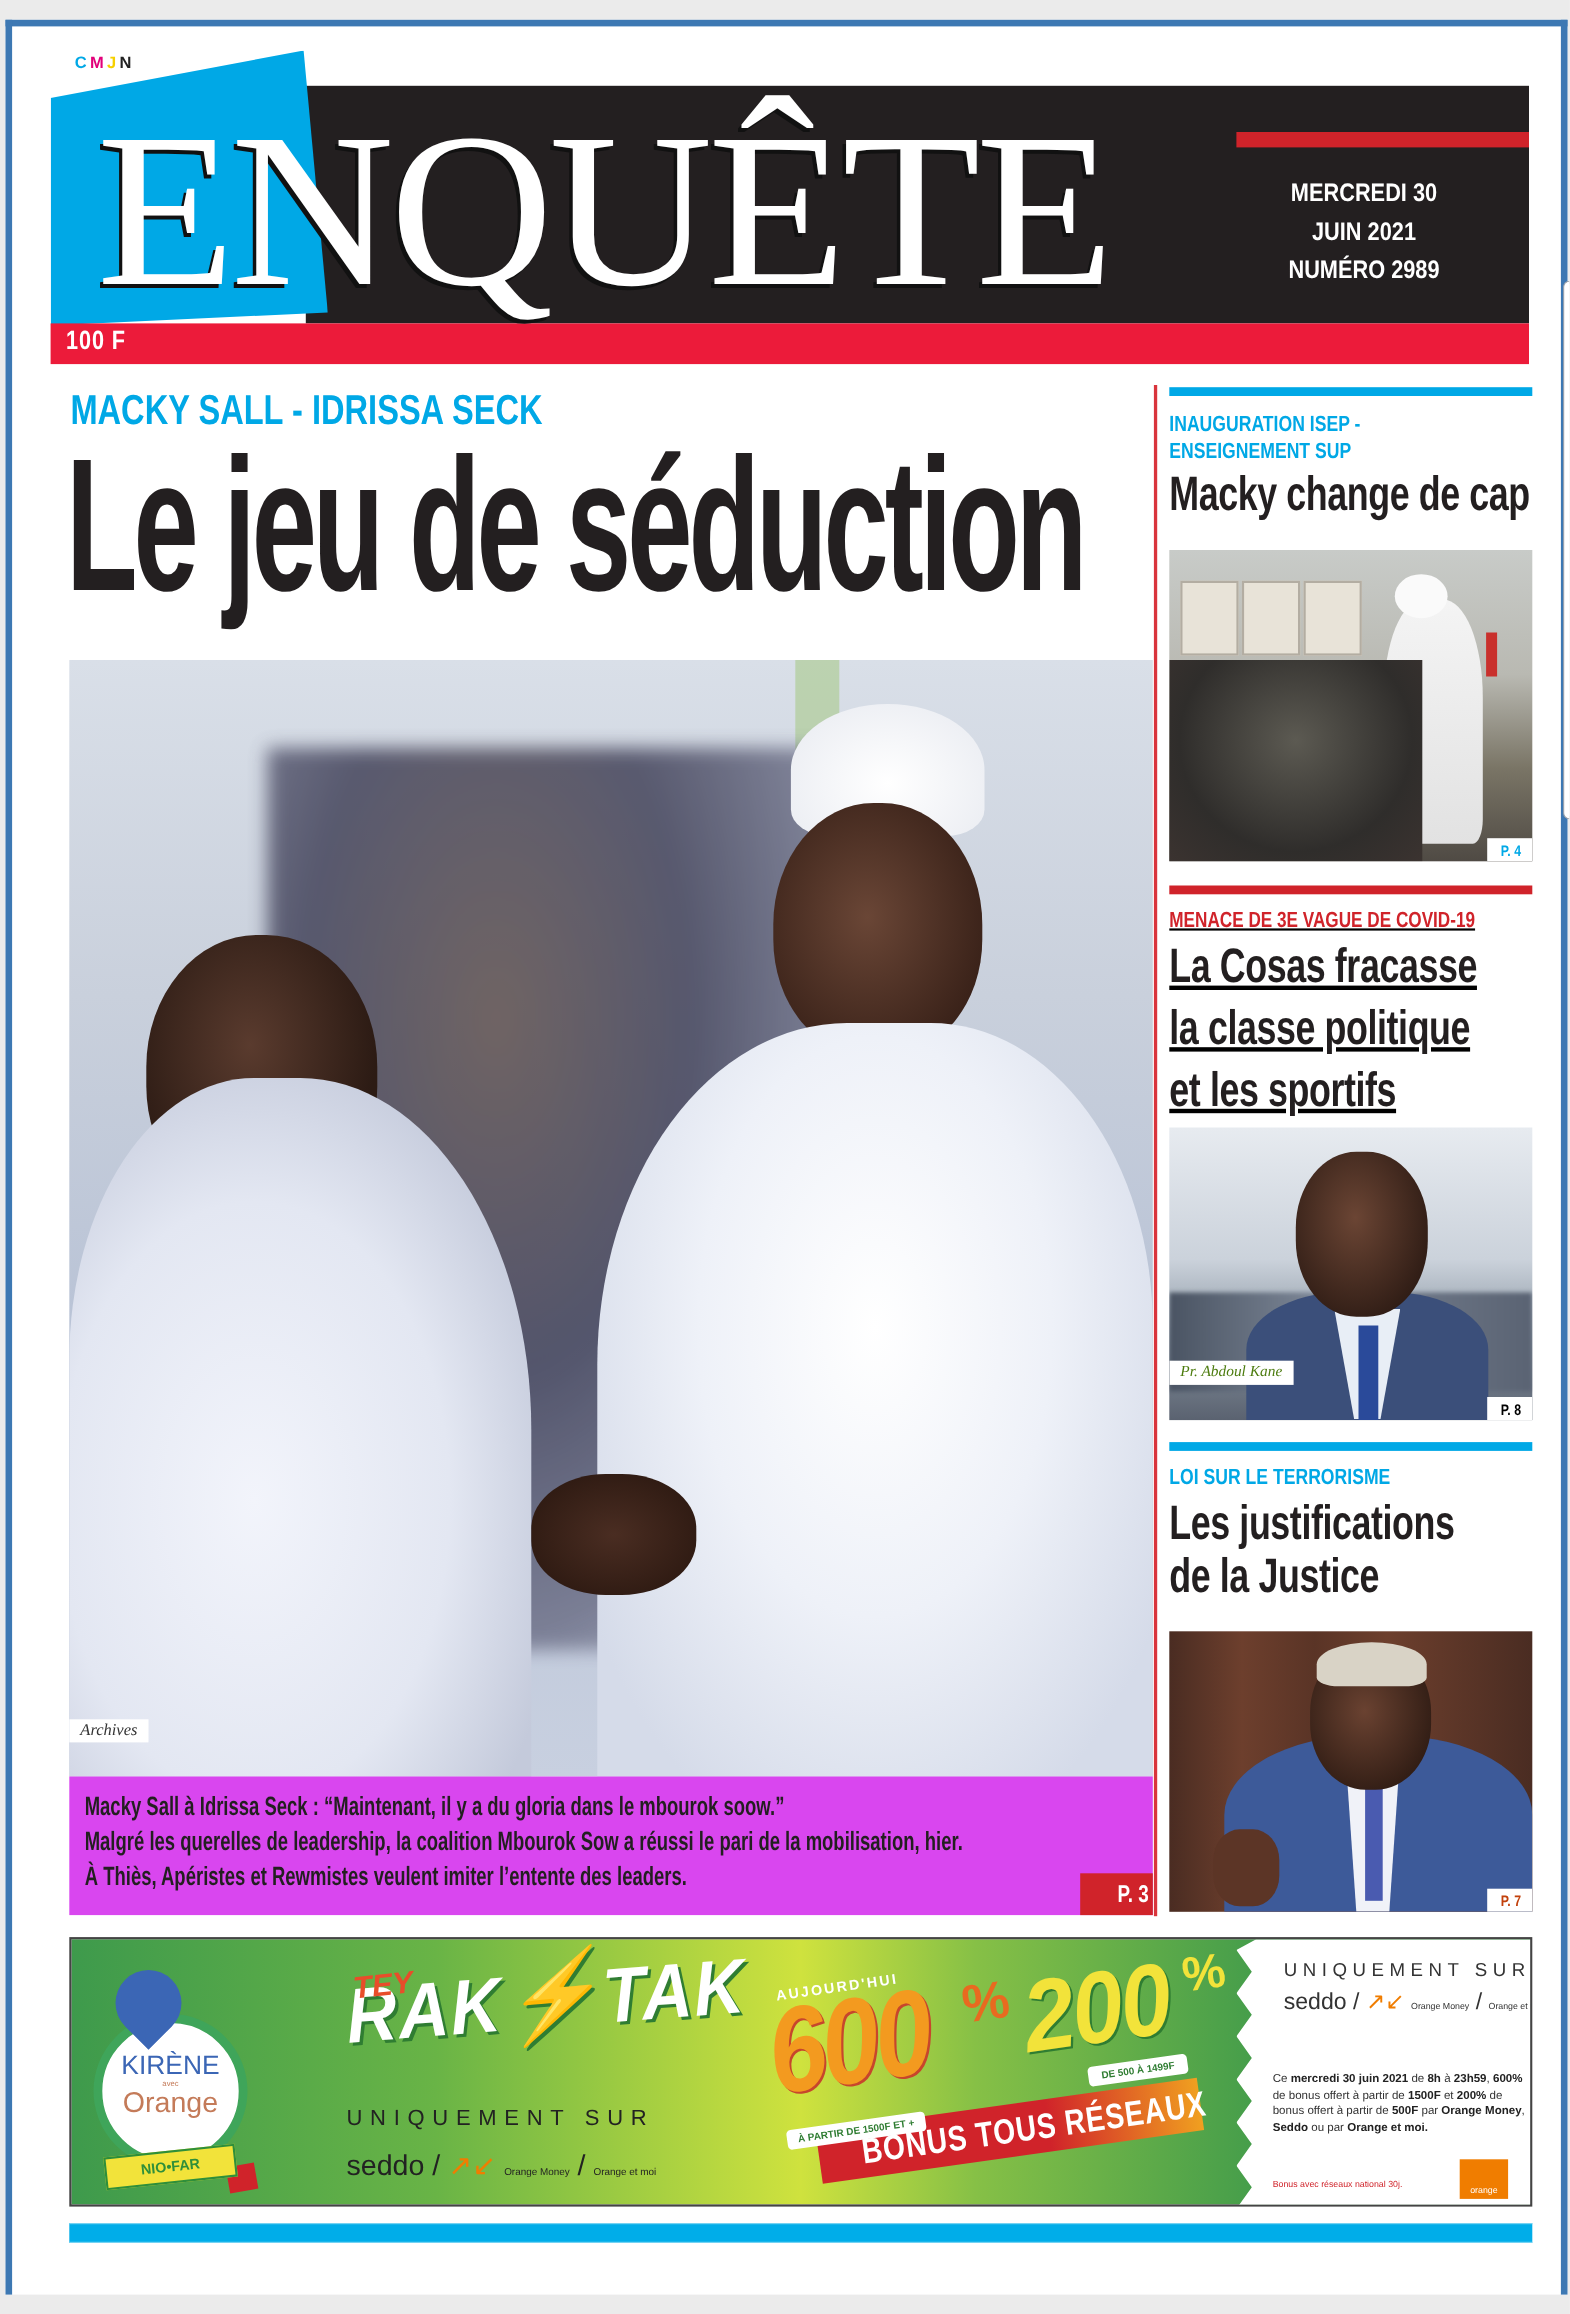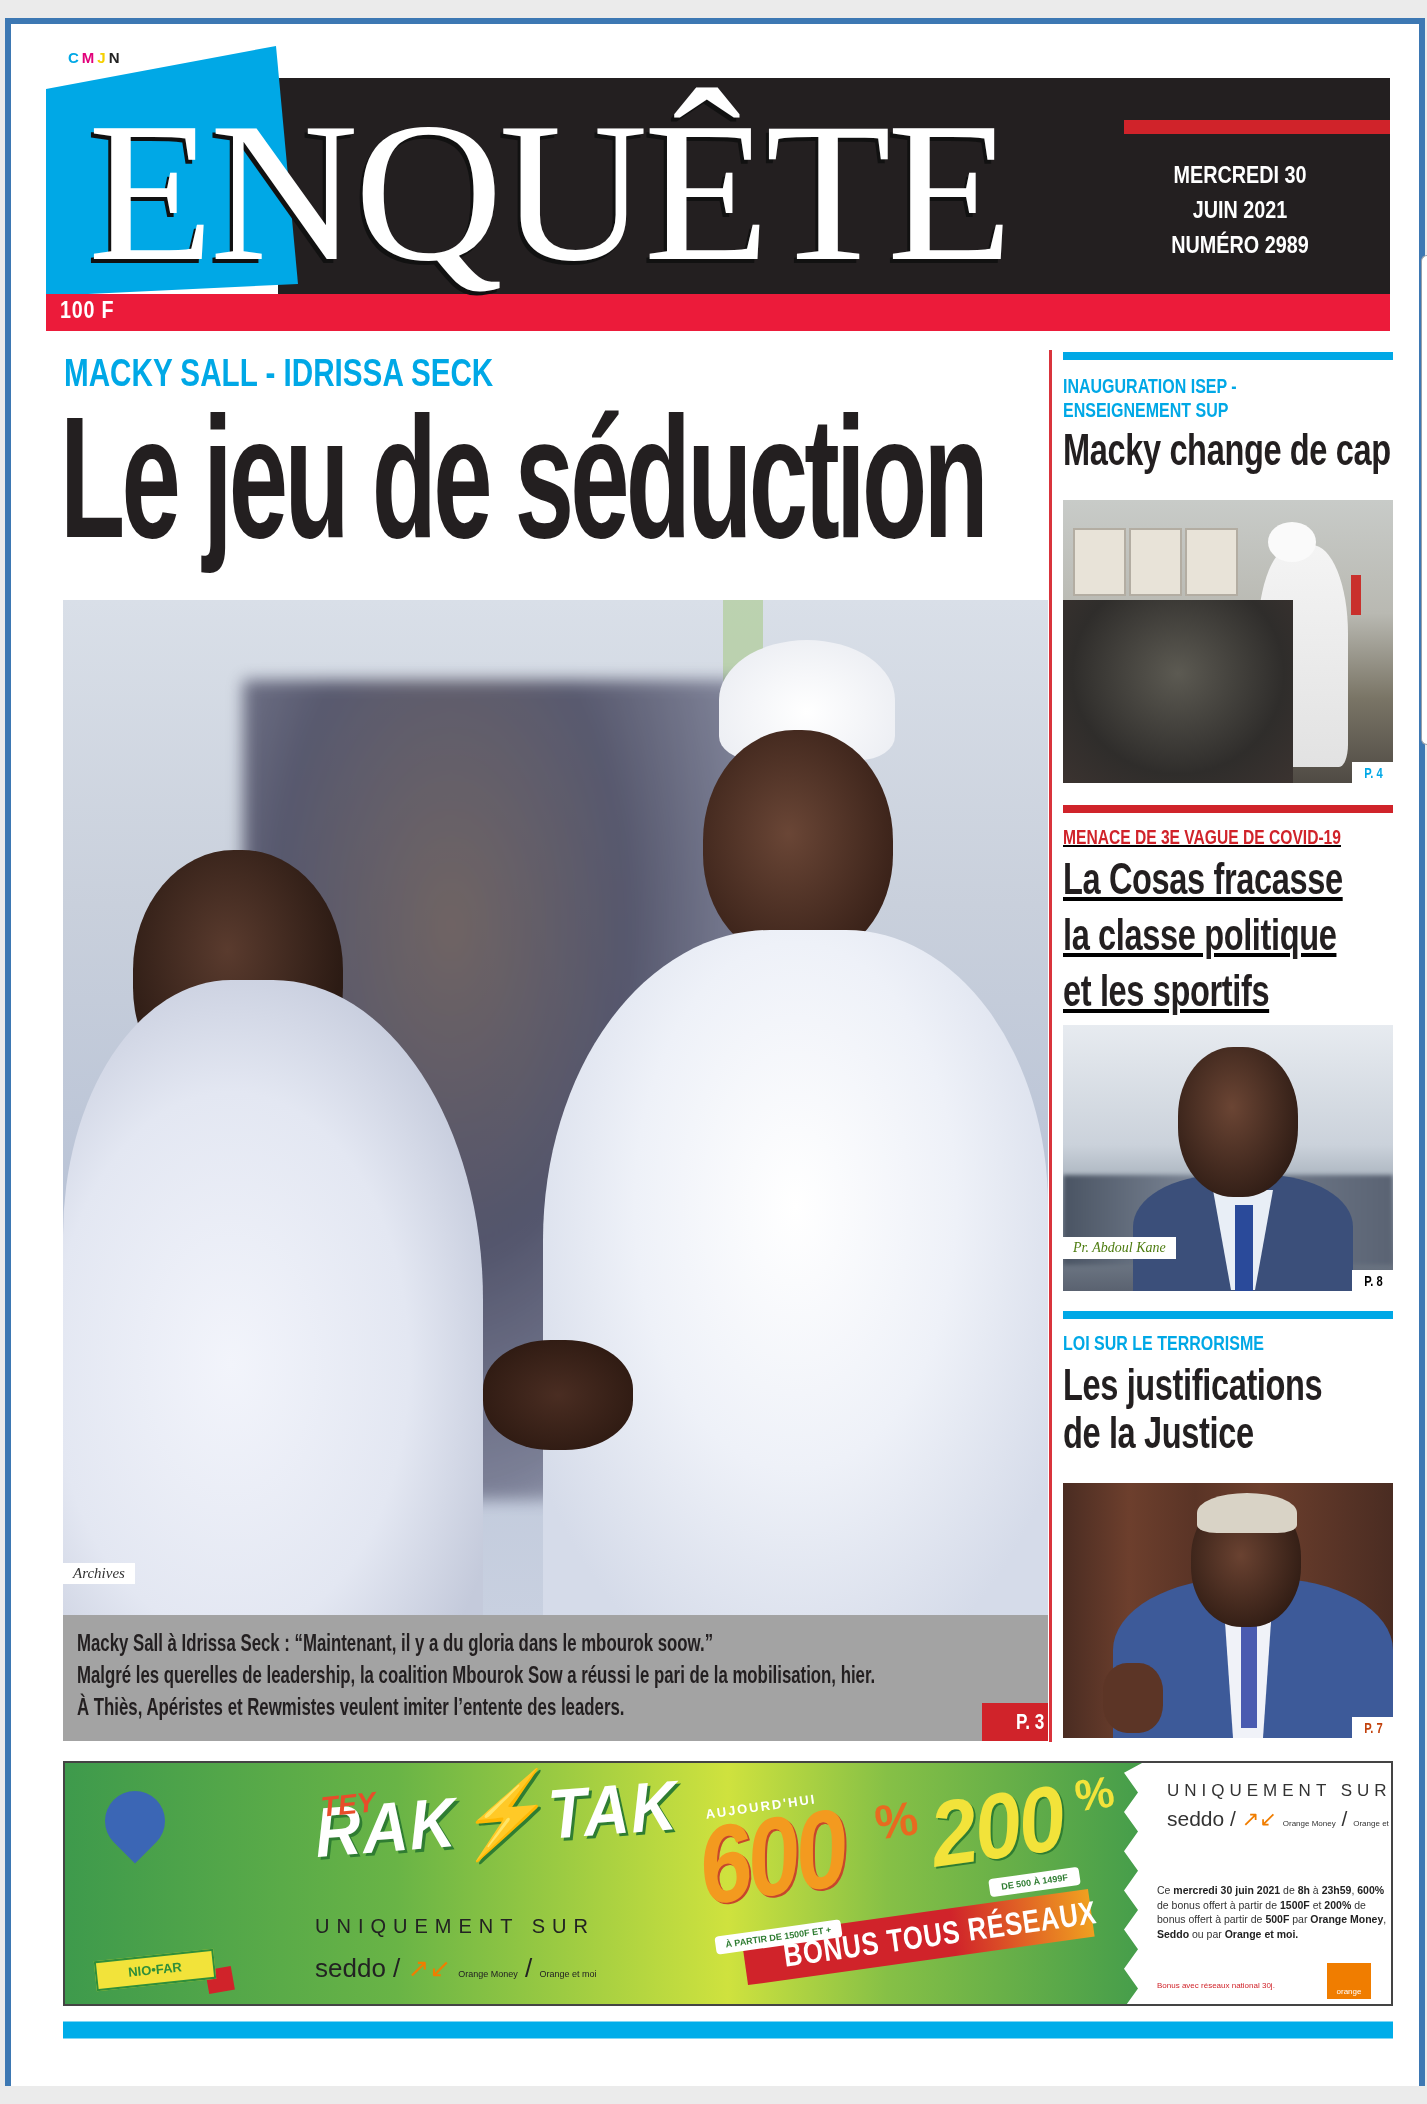--- a/index.html
+++ b/index.html
@@ -45,21 +45,21 @@
   .lp-bg1 { position:absolute; left:660px; top:0; width:40px; height:140px; background:#a8c98a; opacity:.6; }
   .lp-crowd { position:absolute; left:180px; top:80px; width:520px; height:820px; background: radial-gradient(ellipse at 40% 30%, #5a4a46 0%, #3a3a52 40%, #6b6e86 70%, transparent 90%); filter: blur(8px); opacity:.8; }
   .lp-left-body { position:absolute; left:0; top:380px; width:420px; height:640px; background: radial-gradient(ellipse at 40% 60%, #f2f4fb 0%, #e3e7f2 50%, #c4cadb 80%); border-radius: 40% 50% 0 0; }
   .lp-left-head { position:absolute; left:70px; top:250px; width:210px; height:250px; background: radial-gradient(ellipse at 45% 40%, #5a3b2e 0%, #2c1b14 70%); border-radius: 48% 48% 45% 45%; }
   .lp-right-body { position:absolute; left:480px; top:330px; width:505px; height:690px; background: radial-gradient(ellipse at 50% 40%, #ffffff 0%, #eef1f8 45%, #d5dbe9 85%); border-radius: 45% 40% 0 0; }
   .lp-right-head { position:absolute; left:640px; top:130px; width:190px; height:230px; background: radial-gradient(ellipse at 45% 45%, #6a4636 0%, #3a2219 75%); border-radius: 48% 48% 46% 46%; }
   .lp-right-cap { position:absolute; left:656px; top:40px; width:176px; height:120px; background: radial-gradient(ellipse at 50% 60%, #ffffff 0%, #eceef3 80%); border-radius: 50% 50% 20% 20%; }
   .lp-hands { position:absolute; left:420px; top:740px; width:150px; height:110px; background: radial-gradient(ellipse, #4a2d22 0%, #2e1a12 80%); border-radius: 45%; }
   .photo-credit { position: absolute; left: 63px; top: 1563px; background: #fff; color: #333; font-family: "Liberation Serif", serif; font-style: italic; font-size: 15px; padding: 2px 10px; }
 
-  .caption-box { position: absolute; left: 63px; top: 1615px; width: 985px; height: 126px; background: #a3a3a3; padding: 12px 12px 0 14px; }
+  .caption-box { position: absolute; left: 63px; top: 1615px; width: 985px; height: 126px; background: #d946ef; padding: 12px 12px 0 14px; }
   .caption-box div { font-weight: bold; color: #231f20; font-size: 24px; line-height: 32px; white-space: nowrap; transform: scaleX(0.70); transform-origin: left; }
   .page-ref-lead { position: absolute; left: 982px; top: 1703px; width: 66px; height: 38px; background: #d0232a; color: #fff; font-weight: bold; font-size: 22px; text-align: right; line-height: 38px; }
   .page-ref-lead span { display: inline-block; transform: scaleX(0.78); }
 
   
   .col-divider { position: absolute; left: 1049px; top: 350px; width: 3px; height: 1392px; background: #d9343c; }
 
   
   .side-story { position: absolute; left: 1063px; width: 330px; }
   .side-bar { height: 8px; width: 330px; }
@@ -228,20 +228,25 @@
   <div class="suit"></div>
   <div class="shirt"></div>
   <div class="tie"></div>
   <div class="head"></div>
   <div class="hair"></div>
   <div class="hand"></div>
   <div class="pg-tag" style="color:#c2410c;"><span>P. 7</span></div>
 </div>
 
 <div class="ad">
+  <div class="kirene-circle">
+    <div class="kirene-name">KIRÈNE</div>
+    <div class="kirene-sub">avec</div>
+    <div class="kirene-orange">Orange</div>
+  </div>
   <div class="kirene-pin"></div>
   <div class="niofar-tail"></div>
   <div class="niofar">NIO•FAR</div>
 
   <div class="raktak"><span>RAK</span><span class="bolt">⚡</span><span>TAK</span></div>
   <div class="tey">TEY</div>
   <div class="uniq1">UNIQUEMENT SUR</div>
   <div class="chan1">
     <span>seddo</span> / <span style="color:#f07d00;">↗↙</span> <small>Orange Money</small> / <small>Orange et moi</small>
   </div>

